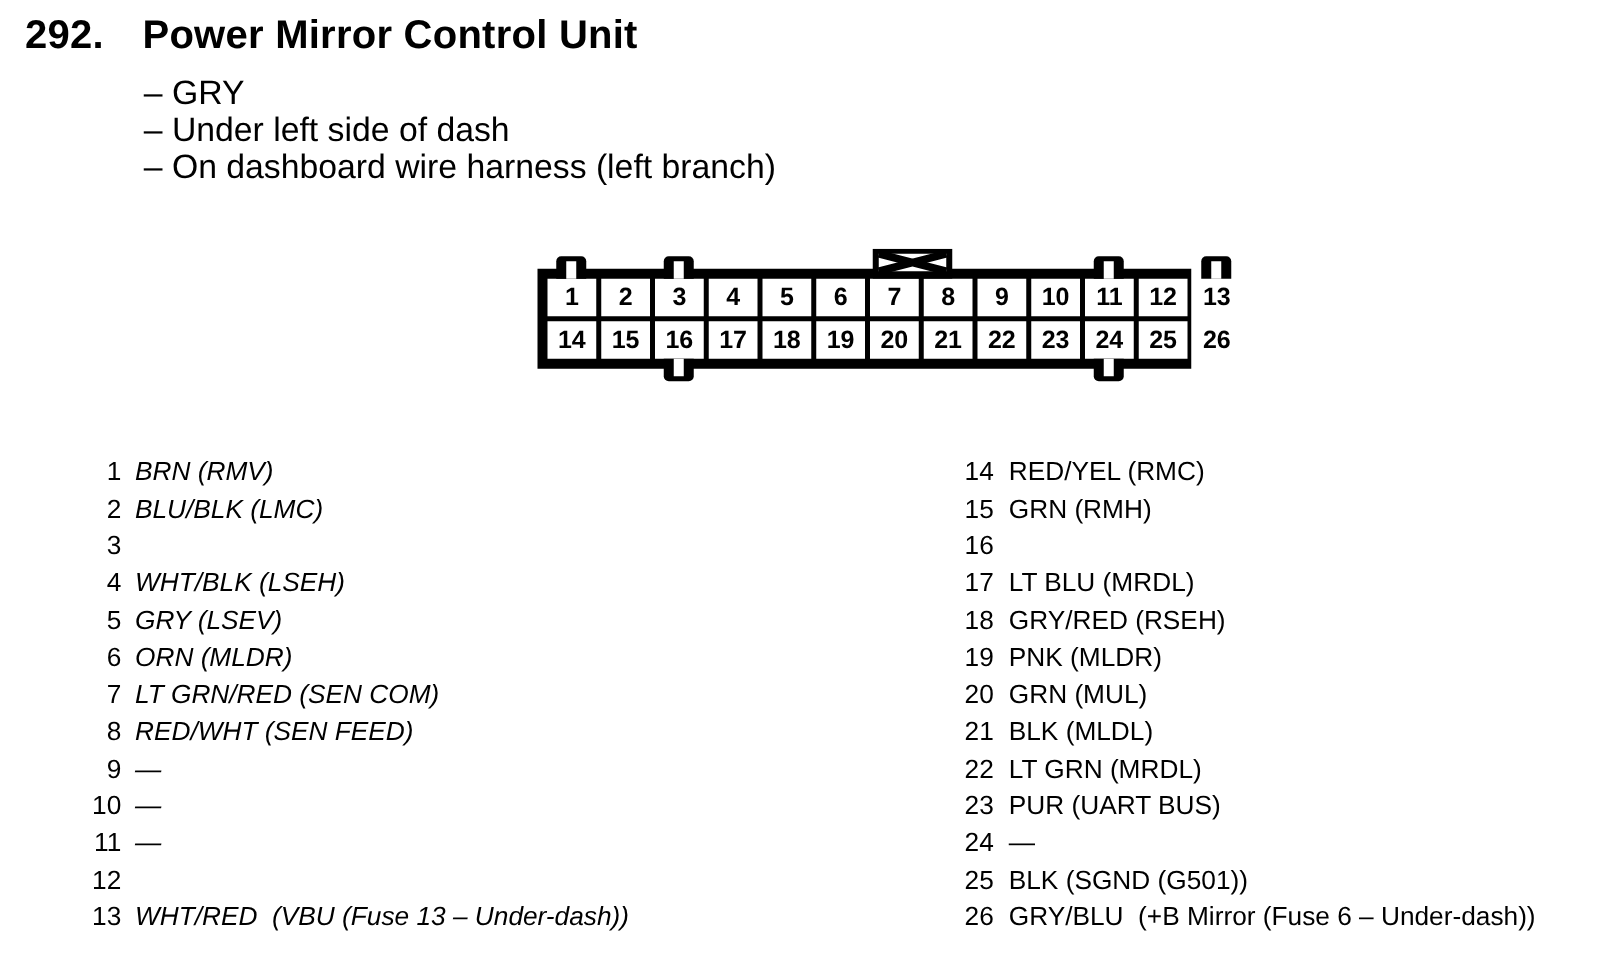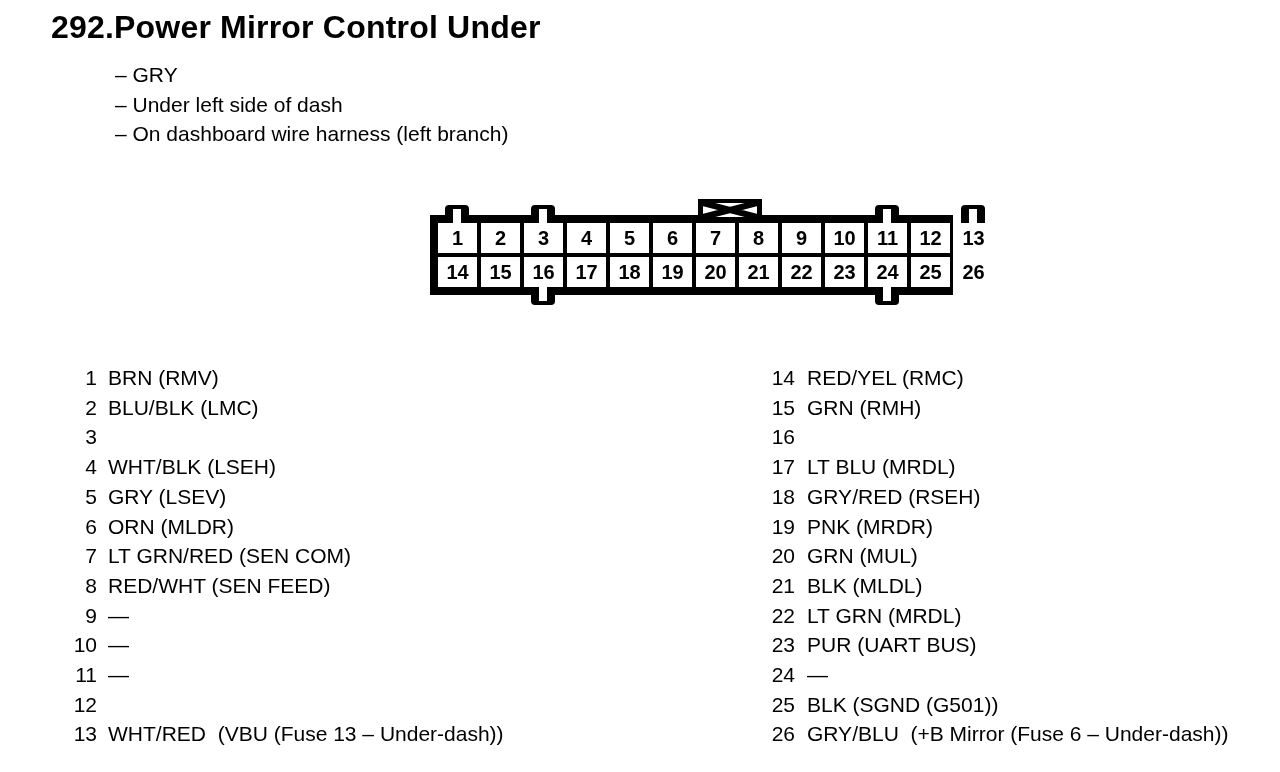--- a/index.html
+++ b/index.html
@@ -5,22 +5,22 @@
   html,body{margin:0;padding:0;}
   body{
     width:1280px;height:772px;position:relative;overflow:hidden;
     background:#ffffff;color:#000000;
     font-family:"Liberation Sans", sans-serif;
     -webkit-font-smoothing:antialiased;
   }
   
   .hdr{position:absolute;left:20px;top:8px;display:flex;
        font-size:32px;font-weight:bold;line-height:38px;letter-spacing:0.2px;}
-  .hdr .num{width:94px;text-align:right;}
-  .details{position:absolute;left:115px;top:60px;font-size:21px;line-height:29.5px;}
+  .hdr .num{width:94px;}
+  .details{position:absolute;left:115px;top:60px;font-size:27px;line-height:29.5px;}
   .details div{white-space:pre;}
   
   .connector{position:absolute;left:430px;top:215px;width:571px;height:80px;}
   .cgrid{display:grid;grid-template-columns:repeat(13,39px);grid-auto-rows:30px;
          gap:4px;background:#000;padding:8px;width:507px;}
   .cell{background:#fff;display:flex;align-items:center;justify-content:center;
         font-size:20px;font-weight:bold;}
   .tab{position:absolute;width:24px;height:18px;background:#000;}
   .tab.top{top:-10px;border-radius:4px 4px 0 0;}
   .tab.bottom{bottom:-10px;border-radius:0 0 4px 4px;}
@@ -31,29 +31,29 @@
   .b16{left:101px;} .b24{left:445px;}
   .lock{position:absolute;left:268px;top:-16px;width:64px;height:24px;}
   
   .pinlist{position:absolute;top:363px;font-size:21px;line-height:29.7px;}
   .pinlist.left{left:60px;}
   .pinlist.right{left:750px;}
   .pinrow{display:flex;}
   .pin-num{display:inline-block;text-align:right;}
   .pinlist.left .pin-num{width:37px;}
   .pinlist.right .pin-num{width:45px;}
-  .pinlist.left .pin-label{margin-left:11px;white-space:pre;}
+  .pinlist.left .pin-label{margin-left:11px;white-space:pre;font-style:italic;}
   .pinlist.right .pin-label{margin-left:12px;white-space:pre;text-align:center;}
 </style>
 </head>
 <body>
 
 <div class="hdr">
   <span class="num">292.</span>
-  <span>Power Mirror Control Under</span>
+  <span>Power Mirror Control Unit</span>
 </div>
 
 <div class="details">
   <div>– GRY</div>
   <div>– Under left side of dash</div>
   <div>– On dashboard wire harness (left branch)</div>
 </div>
 
 <div class="connector">
   <div class="tab top t1">
@@ -179,21 +179,21 @@
   <div class="pinrow">
       <span class="pin-num">17</span>
       <span class="pin-label">LT BLU (MRDL)</span>
     </div>
   <div class="pinrow">
       <span class="pin-num">18</span>
       <span class="pin-label">GRY/RED (RSEH)</span>
     </div>
   <div class="pinrow">
       <span class="pin-num">19</span>
-      <span class="pin-label">PNK (MRDR)</span>
+      <span class="pin-label">PNK (MLDR)</span>
     </div>
   <div class="pinrow">
       <span class="pin-num">20</span>
       <span class="pin-label">GRN (MUL)</span>
     </div>
   <div class="pinrow">
       <span class="pin-num">21</span>
       <span class="pin-label">BLK (MLDL)</span>
     </div>
   <div class="pinrow">

